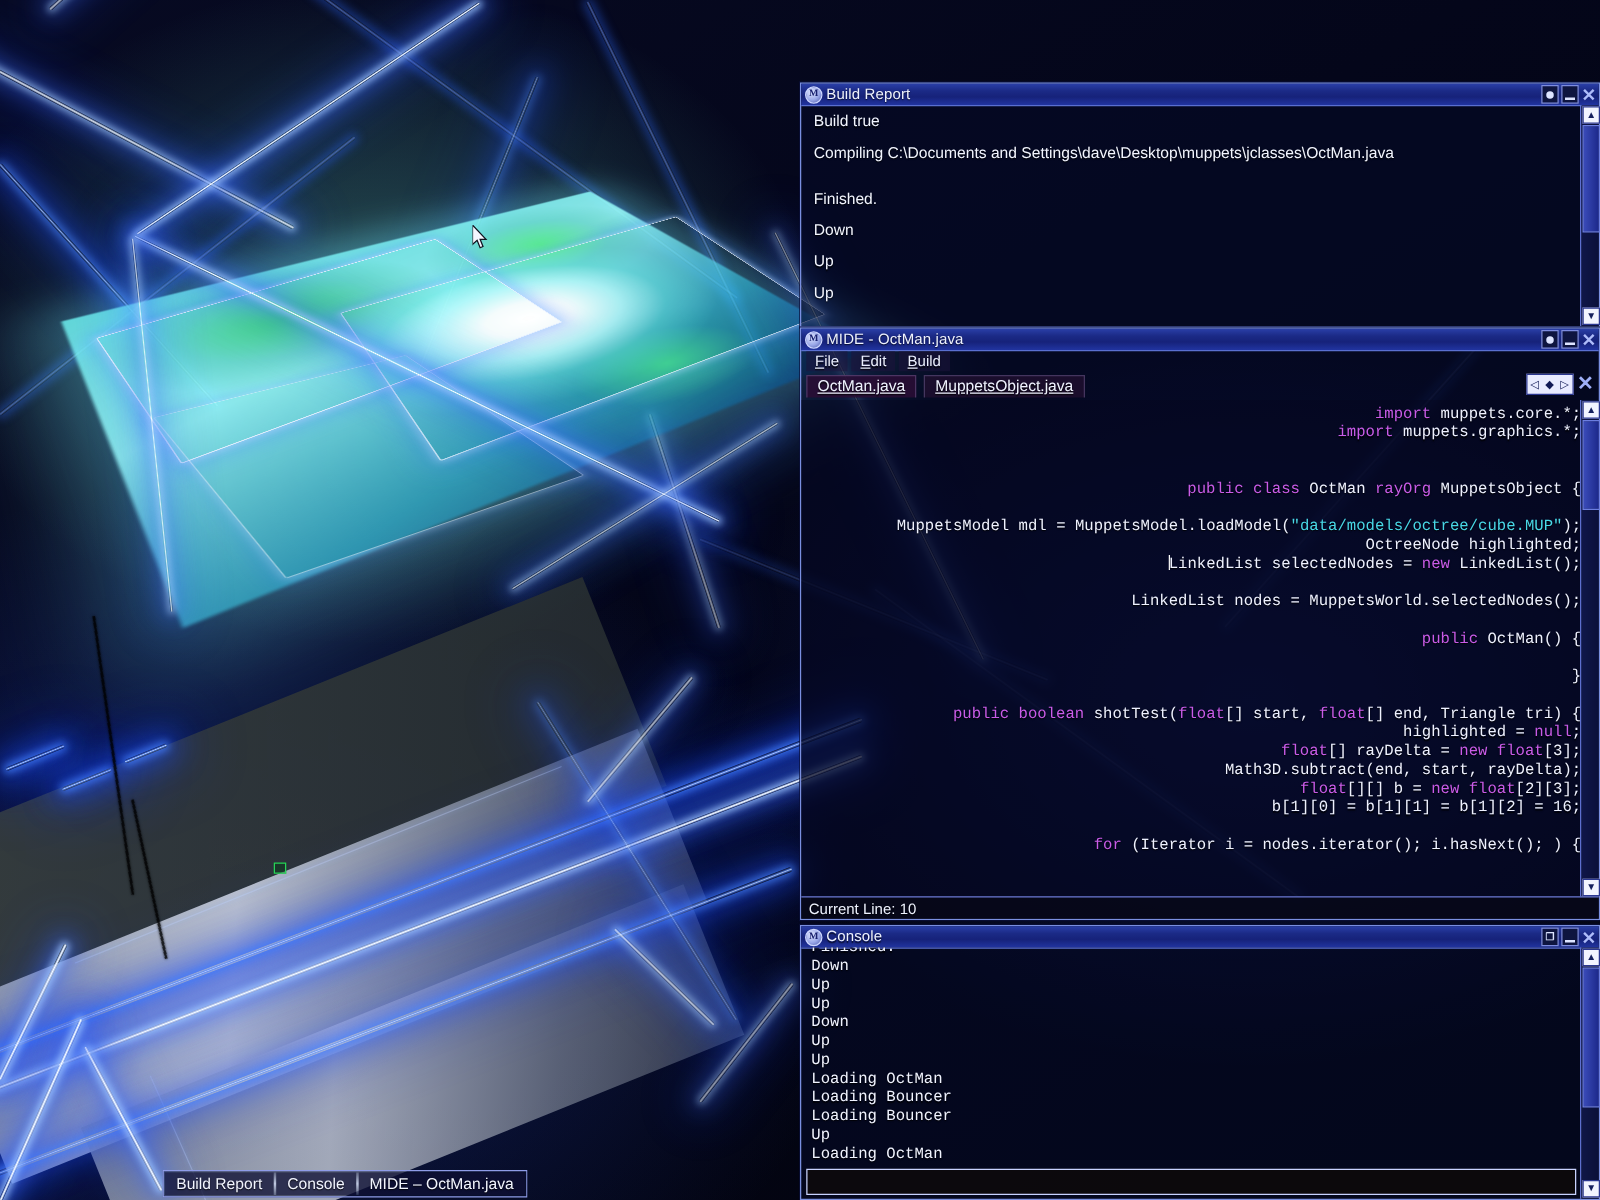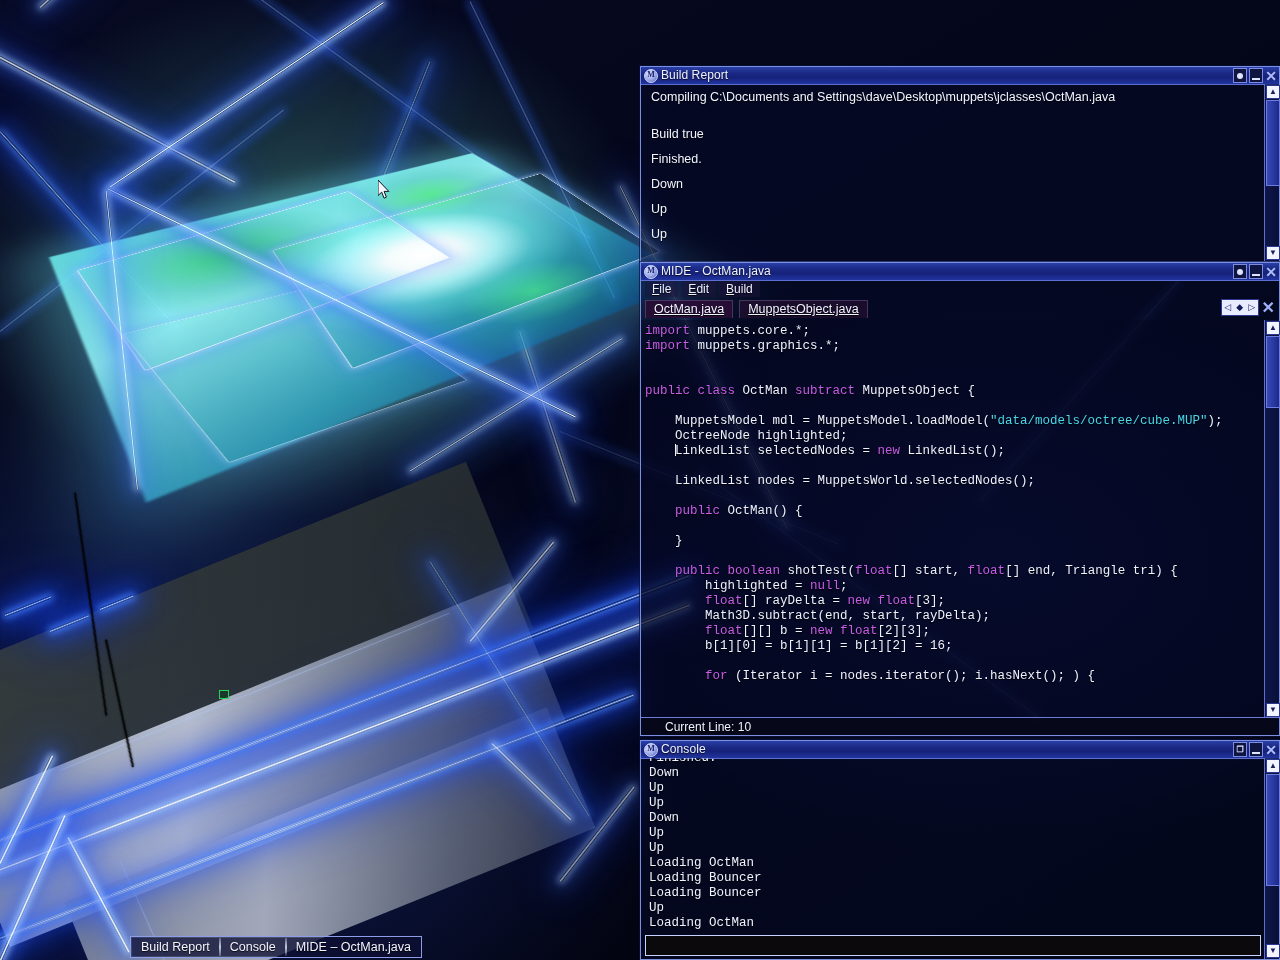--- a/index.html
+++ b/index.html
@@ -100,27 +100,27 @@
   .tabbar{position:absolute;left:0;right:0;top:18px;height:20px;display:flex;align-items:flex-end;padding-left:4px;gap:6px;}
   .tab{font-size:12.5px;color:#f0f3ff;padding:1px 8px 2px;background:rgba(36,16,48,.72);
       border:1px solid rgba(150,130,190,.35);border-bottom:none;text-shadow:0 1px 1px rgba(0,0,0,.8);text-decoration:underline;}
   .tab.active{background:rgba(42,14,54,.88);}
   .tabnav{position:absolute;right:4px;top:1px;display:flex;align-items:center;gap:3px;}
   .navgrp{display:flex;background:#e9ecff;border:1px solid #2b3790;height:15px;align-items:center;}
   .navgrp span{width:12px;text-align:center;font-size:9px;color:#111a55;line-height:9px;}
   .navx{color:#9fb0f8;font-size:16px;font-weight:bold;line-height:14px;}
 
   .code{position:absolute;left:0;top:0;right:14px;bottom:0;overflow:hidden;padding:4px 0 0 4px;
-      background:rgba(6,8,30,.42);}
+      background:rgba(6,8,30,.42);text-align:right;}
   .cl{font-family:"Liberation Mono",monospace;font-size:12.5px;line-height:15px;color:#eef1ff;white-space:pre;
       text-shadow:0 1px 1px rgba(0,0,0,.9);}
   .kw{color:#c95ce8;} .str{color:#49d8e8;} .cursor-caret{display:inline-block;width:1px;height:12px;
       background:#fff;vertical-align:-2px;margin-right:-1px;}
   .statusbar{position:absolute;left:0;right:0;bottom:0;height:17px;background:rgba(8,8,22,.78);
-      border-top:1px solid #6b7ad6;display:flex;align-items:center;padding-left:24px;}
+      border-top:1px solid #6b7ad6;display:flex;align-items:center;padding-left:6px;}
   .statusbar span{color:#eef2ff;font-size:12px;text-shadow:0 1px 1px rgba(0,0,0,.8);}
 
   .consoleline{font-family:"Liberation Mono",monospace;font-size:12.5px;line-height:15px;color:#f0f3ff;
       white-space:pre;text-shadow:0 1px 1px rgba(0,0,0,.9);}
   .cinput{position:absolute;left:4px;right:18px;bottom:3px;height:19px;background:rgba(14,10,10,.86);
       border:1px solid #c8d2ff;}
 
   
   #taskbar{position:absolute;left:130px;bottom:2px;display:flex;align-items:center;gap:0;
      border:1px solid #8f9ce8;background:rgba(10,14,46,.55);padding:1px;}
@@ -194,22 +194,22 @@
     <div class="wbtns">
       <div class="wbtn dot">
           <i></i>
         </div>
       <div class="wbtn min"></div>
       <div class="wbtn close">✕</div>
     </div>
   </div>
   <div class="wbody">
     <div class="pane" style="right:14px;padding:6px 6px 0 10px;">
+      <div class="txtline" style="margin-bottom:11px;">Build true</div>
       <div class="txtline" style="margin-bottom:23px;">Compiling C:\Documents and Settings\dave\Desktop\muppets\jclasses\OctMan.java</div>
-      <div class="txtline" style="margin-bottom:11px;">Build true</div>
       <div class="txtline" style="margin-bottom:11px;">Finished.</div>
       <div class="txtline" style="margin-bottom:11px;">Down</div>
       <div class="txtline" style="margin-bottom:11px;">Up</div>
       <div class="txtline">Up</div>
     </div>
     <div class="vscroll">
       <div class="sbtn up">▲</div>
       <div class="sthumb" style="top:16px;height:84px;"></div>
       <div class="sbtn down">▼</div>
     </div>
@@ -248,21 +248,21 @@
         <div class="navx">✕</div>
       </div>
     </div>
 
     <div style="position:absolute;left:0;right:0;top:40px;bottom:17px;">
       <div class="code" id="code-pane">
           <div class="cl"><span class="kw">import</span><span> muppets.core.*;</span></div>
           <div class="cl"><span class="kw">import</span><span> muppets.graphics.*;</span></div>
           <div class="cl">&nbsp;</div>
           <div class="cl">&nbsp;</div>
-          <div class="cl"><span class="kw">public</span><span> </span><span class="kw">class</span><span> OctMan </span><span class="kw">subtract</span><span> MuppetsObject {</span></div>
+          <div class="cl"><span class="kw">public</span><span> </span><span class="kw">class</span><span> OctMan </span><span class="kw">rayOrg</span><span> MuppetsObject {</span></div>
           <div class="cl">&nbsp;</div>
           <div class="cl"><span>    MuppetsModel mdl = MuppetsModel.loadModel(</span><span class="str">"data/models/octree/cube.MUP"</span><span>);</span></div>
           <div class="cl"><span>    OctreeNode highlighted;</span></div>
           <div class="cl"><span>    </span><span class="cursor-caret"></span><span>LinkedList selectedNodes = </span><span class="kw">new</span><span> LinkedList();</span></div>
           <div class="cl">&nbsp;</div>
           <div class="cl"><span>    LinkedList nodes = MuppetsWorld.selectedNodes();</span></div>
           <div class="cl">&nbsp;</div>
           <div class="cl"><span>    </span><span class="kw">public</span><span> OctMan() {</span></div>
           <div class="cl">&nbsp;</div>
           <div class="cl"><span>    }</span></div>

